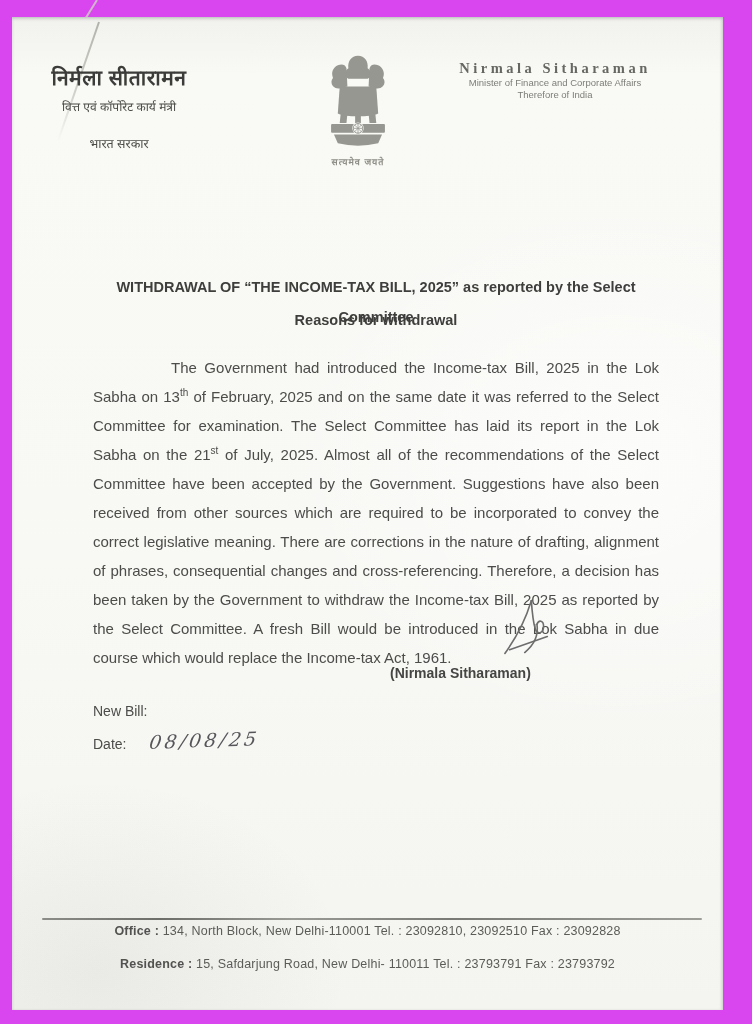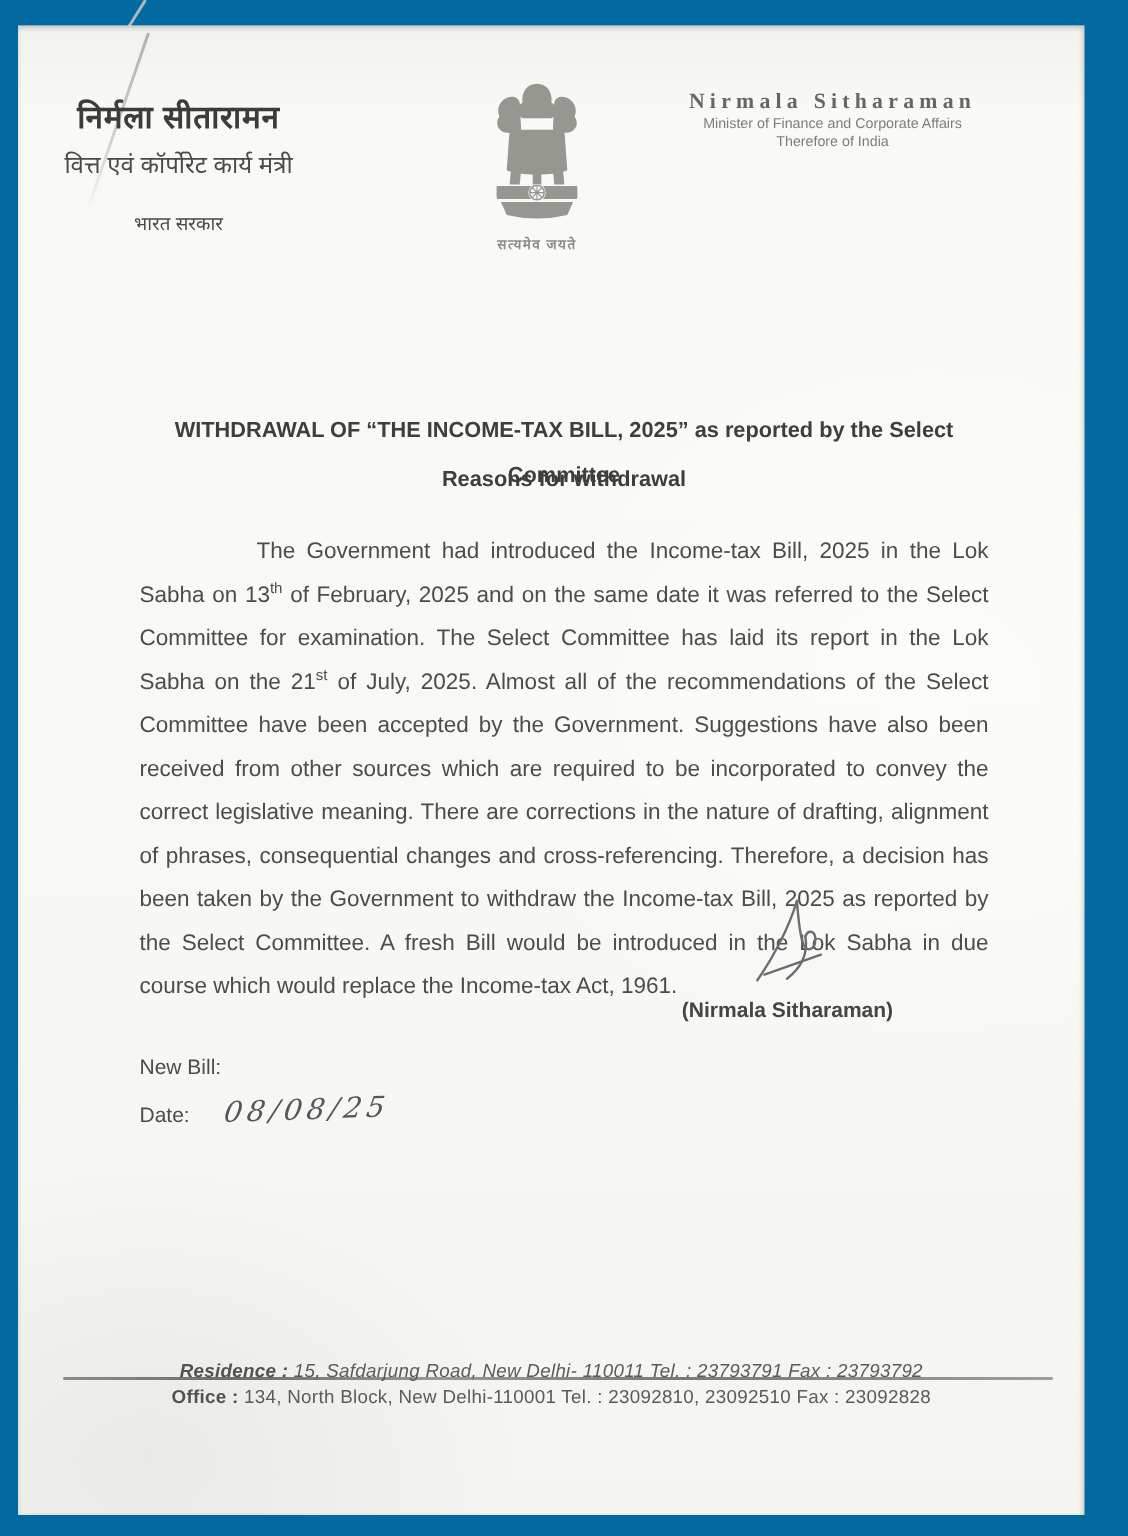--- a/index.html
+++ b/index.html
@@ -5,21 +5,21 @@
   * { margin: 0; padding: 0; box-sizing: border-box; }
   html, body { width: 752px; height: 1024px; }
   body {
     background: #161616;
     font-family: "Liberation Sans", sans-serif;
     overflow: hidden;
     position: relative;
   }
   .scan {
     position: absolute; left: 0; top: 0; width: 752px; height: 1024px;
-    background: #0369a1;
+    background: #d946ef;
   }
   .paper {
     position: absolute; left: 12px; top: 17px; width: 711px; height: 993px;
     background:
       radial-gradient(ellipse 420px 320px at 12% 96%, rgba(60,60,55,0.06), transparent 60%),
       radial-gradient(ellipse 520px 420px at 85% 45%, rgba(255,255,255,0.55), transparent 65%),
       linear-gradient(180deg, #f1f1ee 0%, #f9f9f6 6%, #f8f8f5 55%, #f4f4f1 100%);
     box-shadow: inset 0 2px 3px rgba(110,125,115,0.30), inset -2px 0 3px rgba(0,0,0,0.08);
   }
   .fold-line {
@@ -31,21 +31,21 @@
     position: absolute; left: 96px; top: 0px; width: 2px; height: 24px;
     background: #cfcfc6; transform: rotate(32deg); transform-origin: top center; opacity: 0.8;
   }
 
   
   .sender-hi {
     position: absolute; left: 18px; top: 46px; width: 178px; text-align: center;
     color: #3c3c3a;
   }
   .sender-hi .hi-name { font-size: 21px; font-weight: bold; letter-spacing: 0.5px; }
-  .sender-hi .hi-title { font-size: 16px; margin-top: 7px; color: #4a4a47; }
+  .sender-hi .hi-title { font-size: 12px; margin-top: 7px; color: #4a4a47; }
   .sender-hi .hi-org { font-size: 12.5px; margin-top: 20px; color: #4a4a47; }
 
   .emblem {
     position: absolute; left: 301px; top: 33px; width: 90px; text-align: center;
     filter: blur(0.4px);
   }
   .emblem .motto { font-size: 9px; color: #8d8d85; margin-top: 1px; letter-spacing: 1px; font-weight: bold; }
 
   .sender-en {
     position: absolute; left: 412px; top: 43px; width: 262px; text-align: center;
@@ -71,21 +71,21 @@
   .body-par {
     position: absolute; left: 81px; top: 336px; width: 566px;
     font-size: 15px; line-height: 29px; color: #4c4c4a;
     text-align: justify; text-indent: 78px;
   }
   .body-par sup { font-size: 10px; line-height: 0; }
 
   
   .sig-scribble { position: absolute; left: 486px; top: 578px; }
   .sig-name {
-    position: absolute; left: 378px; top: 648px; width: 270px; text-align: center;
+    position: absolute; left: 378px; top: 648px; width: 270px; 
     font-size: 14px; font-weight: bold; color: #454543;
   }
 
   .place-line { position: absolute; left: 81px; top: 686px; font-size: 14px; color: #4c4c4a; }
   .date-line  { position: absolute; left: 81px; top: 714px; font-size: 14px; color: #4c4c4a; }
   .date-hand {
     display: inline-block; margin-left: 18px;
     font-family: "DejaVu Serif", serif; font-style: italic;
     font-size: 19px; letter-spacing: 3px; color: #56565a;
     transform: skewX(-10deg) rotate(-2deg); transform-origin: left bottom;
@@ -96,21 +96,21 @@
     position: absolute; left: 30px; top: 901px; width: 660px; height: 2px;
     background: linear-gradient(90deg, #7a7a76 0%, #565653 18%, #8a8a85 38%, #636360 62%, #7b7b77 84%, #8e8e89 100%);
     border-radius: 1px; opacity: 0.85;
   }
   .footer-line {
     position: absolute; left: 0; width: 711px; text-align: center;
     font-size: 12.5px; color: #5b5b58; letter-spacing: 0.2px;
   }
   .footer-line b { color: #525250; }
   .footer-line.l1 { top: 907px; }
-  .footer-line.l2 { top: 890px; font-style: italic; }
+  .footer-line.l2 { top: 940px; }
 </style>
 </head>
 <body>
 
 <div class="scan">
   <div class="corner-mark"></div>
 
   <div class="paper">
     <div class="fold-line"></div>
 

